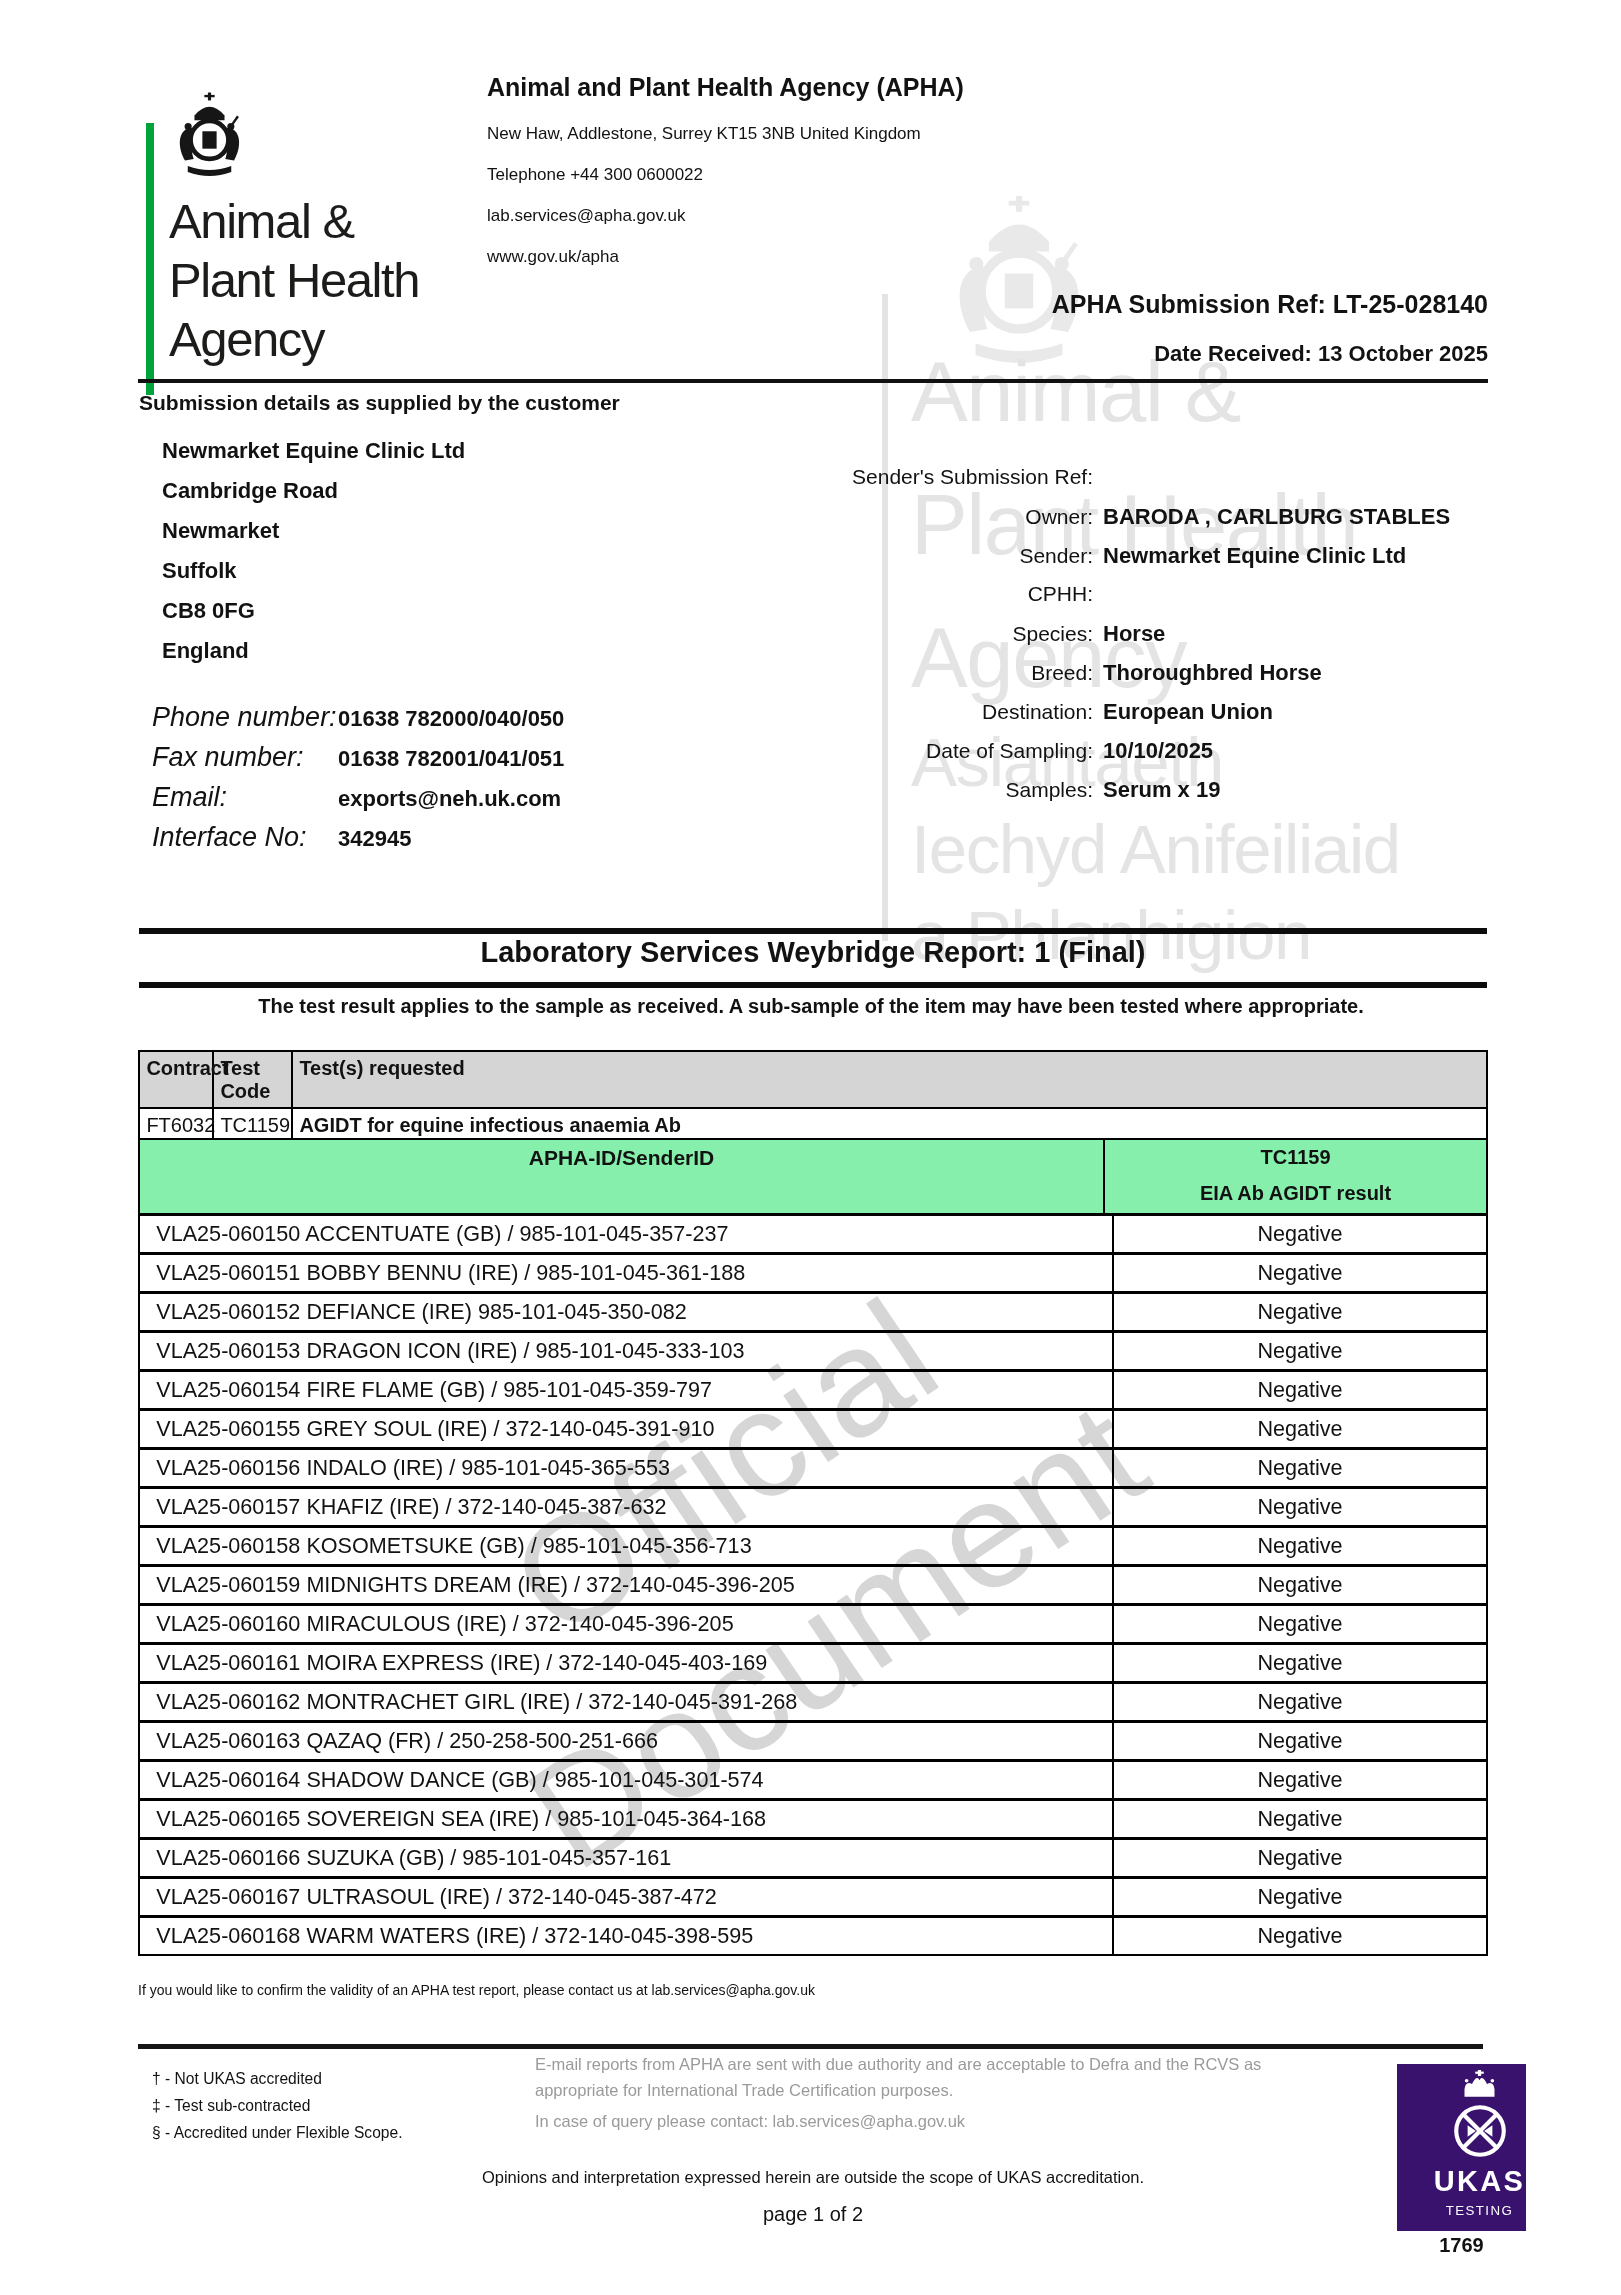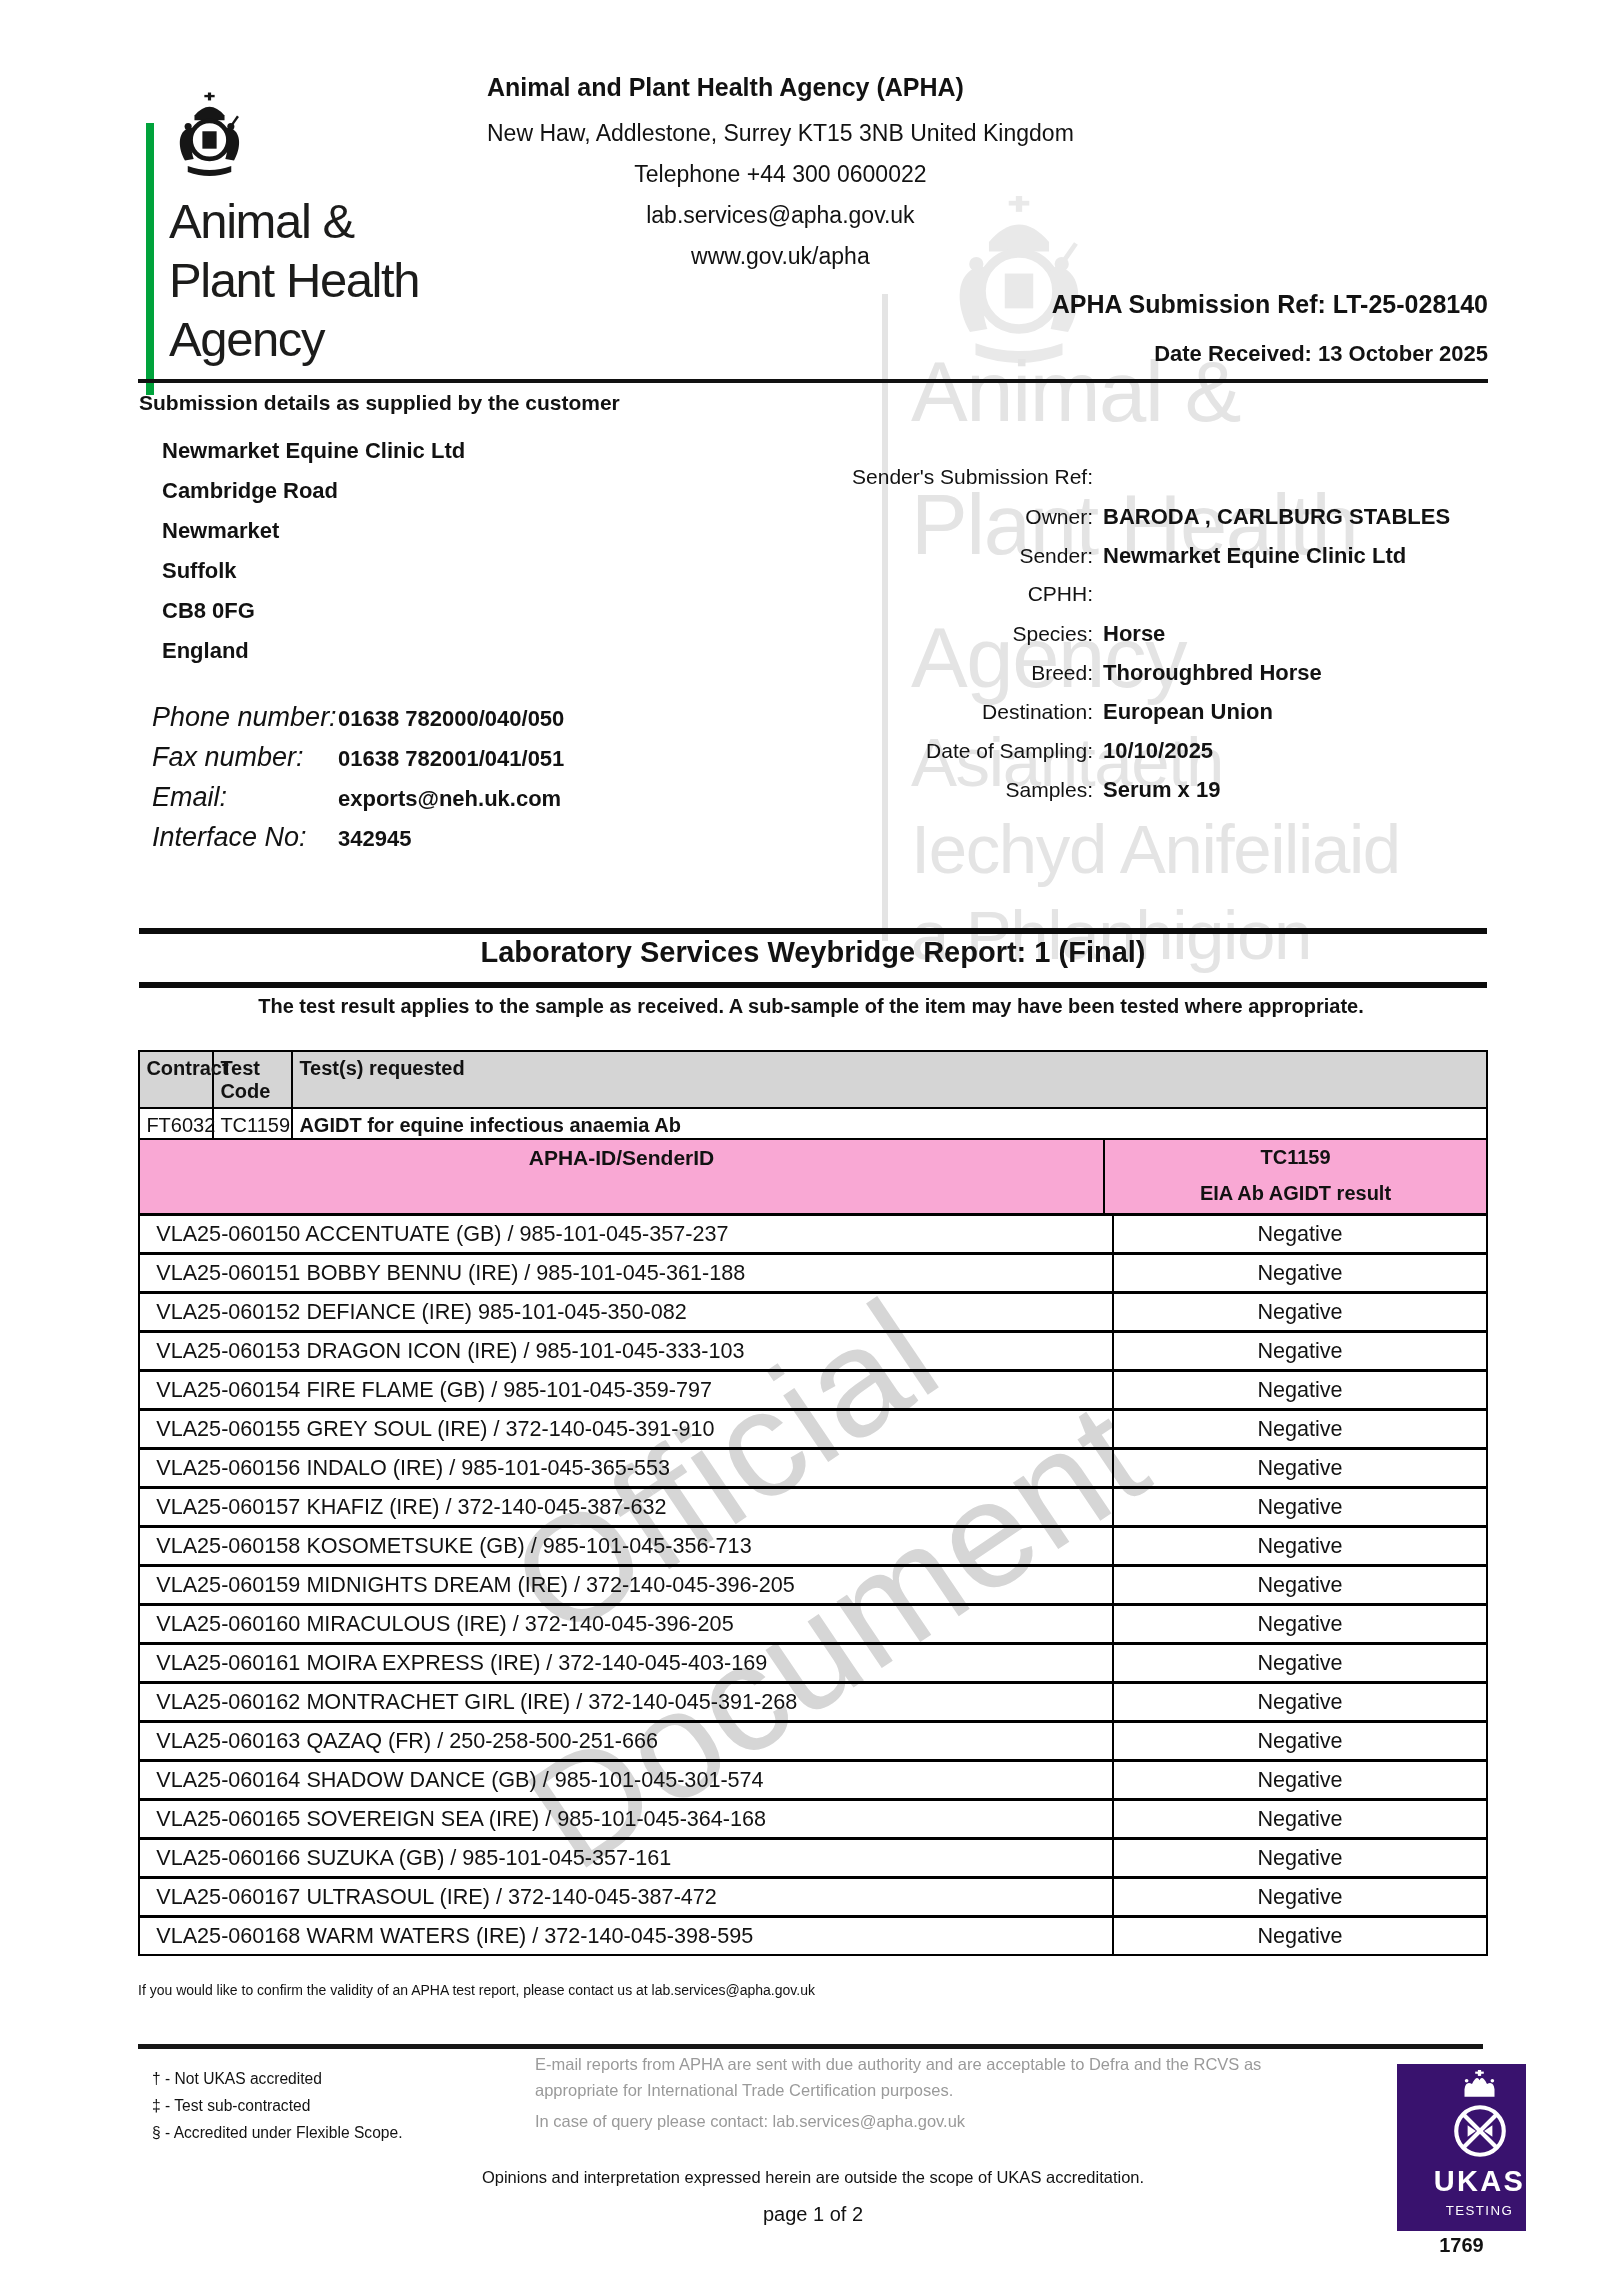--- a/index.html
+++ b/index.html
@@ -24,21 +24,21 @@
     font-size:152px;line-height:1.32;color:#d6d6d6;letter-spacing:0.9px;white-space:nowrap;
   }
 
   
   #logo-green-bar{left:146px;top:123px;width:8.3px;height:272px;}
   #logo-crest{left:166px;top:91px;width:87px;height:94px;color:#161616;}
   #logo-text{left:169px;top:192px;font-size:49px;line-height:59px;letter-spacing:-1.4px;color:#1c1c1b;}
 
   
   #agency-title{left:487px;top:73px;font-size:25px;font-weight:bold;}
-  #agency-lines{left:487px;top:113px;font-size:23px;line-height:41px;text-align:center;}
+  #agency-lines{left:487px;top:113px;font-size:17px;line-height:41px;}
   #submission-ref{left:138px;top:290px;width:1350px;text-align:right;font-size:25px;font-weight:bold;}
   #date-received{left:138px;top:341px;width:1350px;text-align:right;font-size:22px;font-weight:bold;}
   #hr1{left:138px;top:379px;width:1350px;height:4.1px;background:#111;}
   #section-title{left:139px;top:391px;font-size:21px;font-weight:bold;}
 
   
   #address-lines{left:162px;top:431px;font-size:22px;font-weight:bold;line-height:40px;}
   #detail-rows{left:776px;top:465px;width:714px;}
   .det-row{display:flex;align-items:baseline;height:39px;}
   .det-label{width:317px;text-align:right;font-size:21px;}
@@ -60,21 +60,21 @@
   .c-row{display:flex;background:transparent;}
   .c-cell{box-sizing:border-box;padding:4.6px 0 4.6px 6.4px;font-size:20px;}
   .c-head .c-cell{font-weight:bold;}
   .c-c1{width:74px;border-right:2.3px solid #000;}
   .c-c2{width:79px;border-right:2.3px solid #000;}
   .c-c3{flex:1;}
   .c-row .c-c3{font-weight:bold;}
 
   
   #results-table{left:138px;top:1138px;width:1350px;border:2.8px solid #000;box-sizing:border-box;}
-  #results-head{display:flex;background:#f9a8d4;height:73px;box-sizing:border-box;}
+  #results-head{display:flex;background:#86efac;height:73px;box-sizing:border-box;}
   .r-hc1{width:965px;border-right:2.8px solid #000;box-sizing:border-box;
          text-align:center;font-size:21px;font-weight:bold;padding-top:6.4px;}
   .r-hc2{flex:1;display:flex;flex-direction:column;justify-content:space-between;
          text-align:center;font-size:20px;font-weight:bold;padding:6.4px 0 8.3px 0;box-sizing:border-box;}
   .r-row{display:flex;height:36px;border-top:3.2px solid #000;box-sizing:content-box;}
   .r-c1{width:965px;border-right:2.8px solid #000;box-sizing:border-box;
         display:flex;align-items:center;padding-left:7.3px;font-size:21.6px;white-space:nowrap;margin-left:9px;}
   .r-c2{flex:1;display:flex;align-items:center;justify-content:center;font-size:21.6px;}
 
   #validity-note{left:138px;top:1982px;font-size:14px;}

